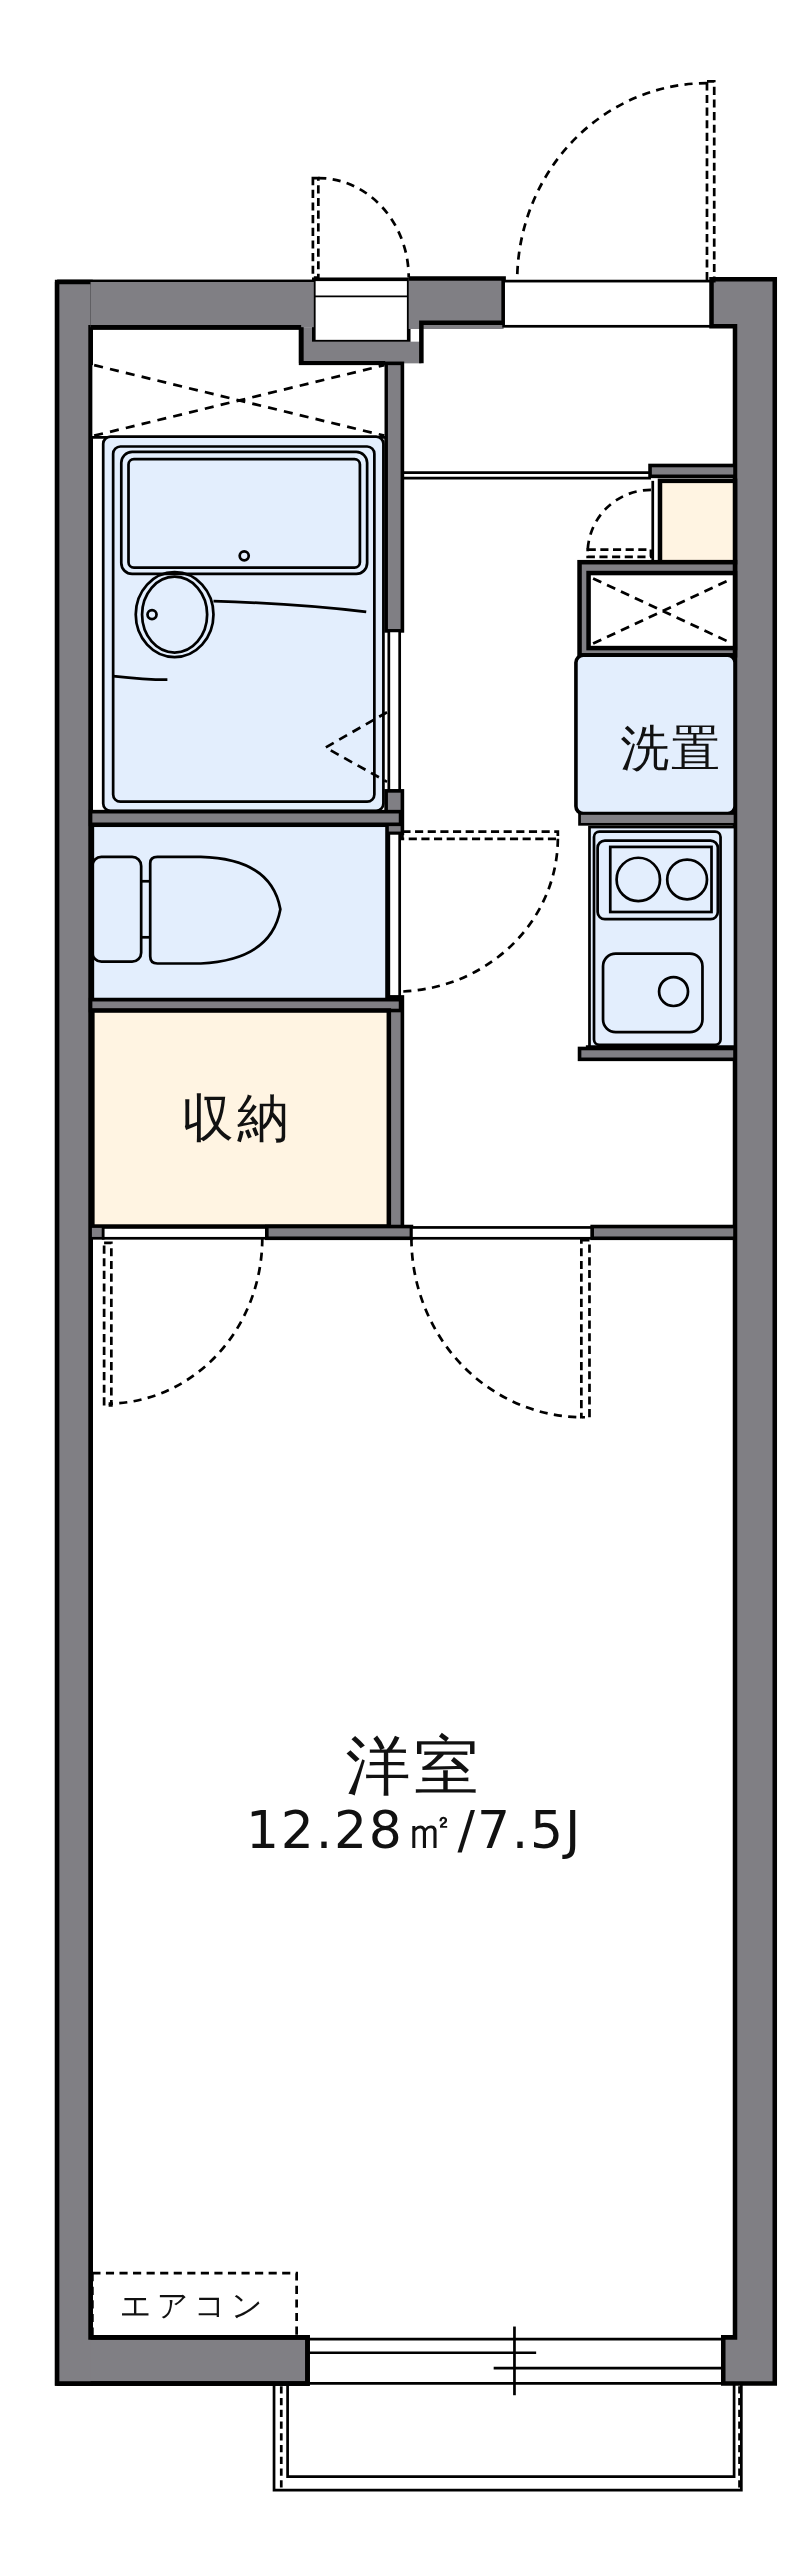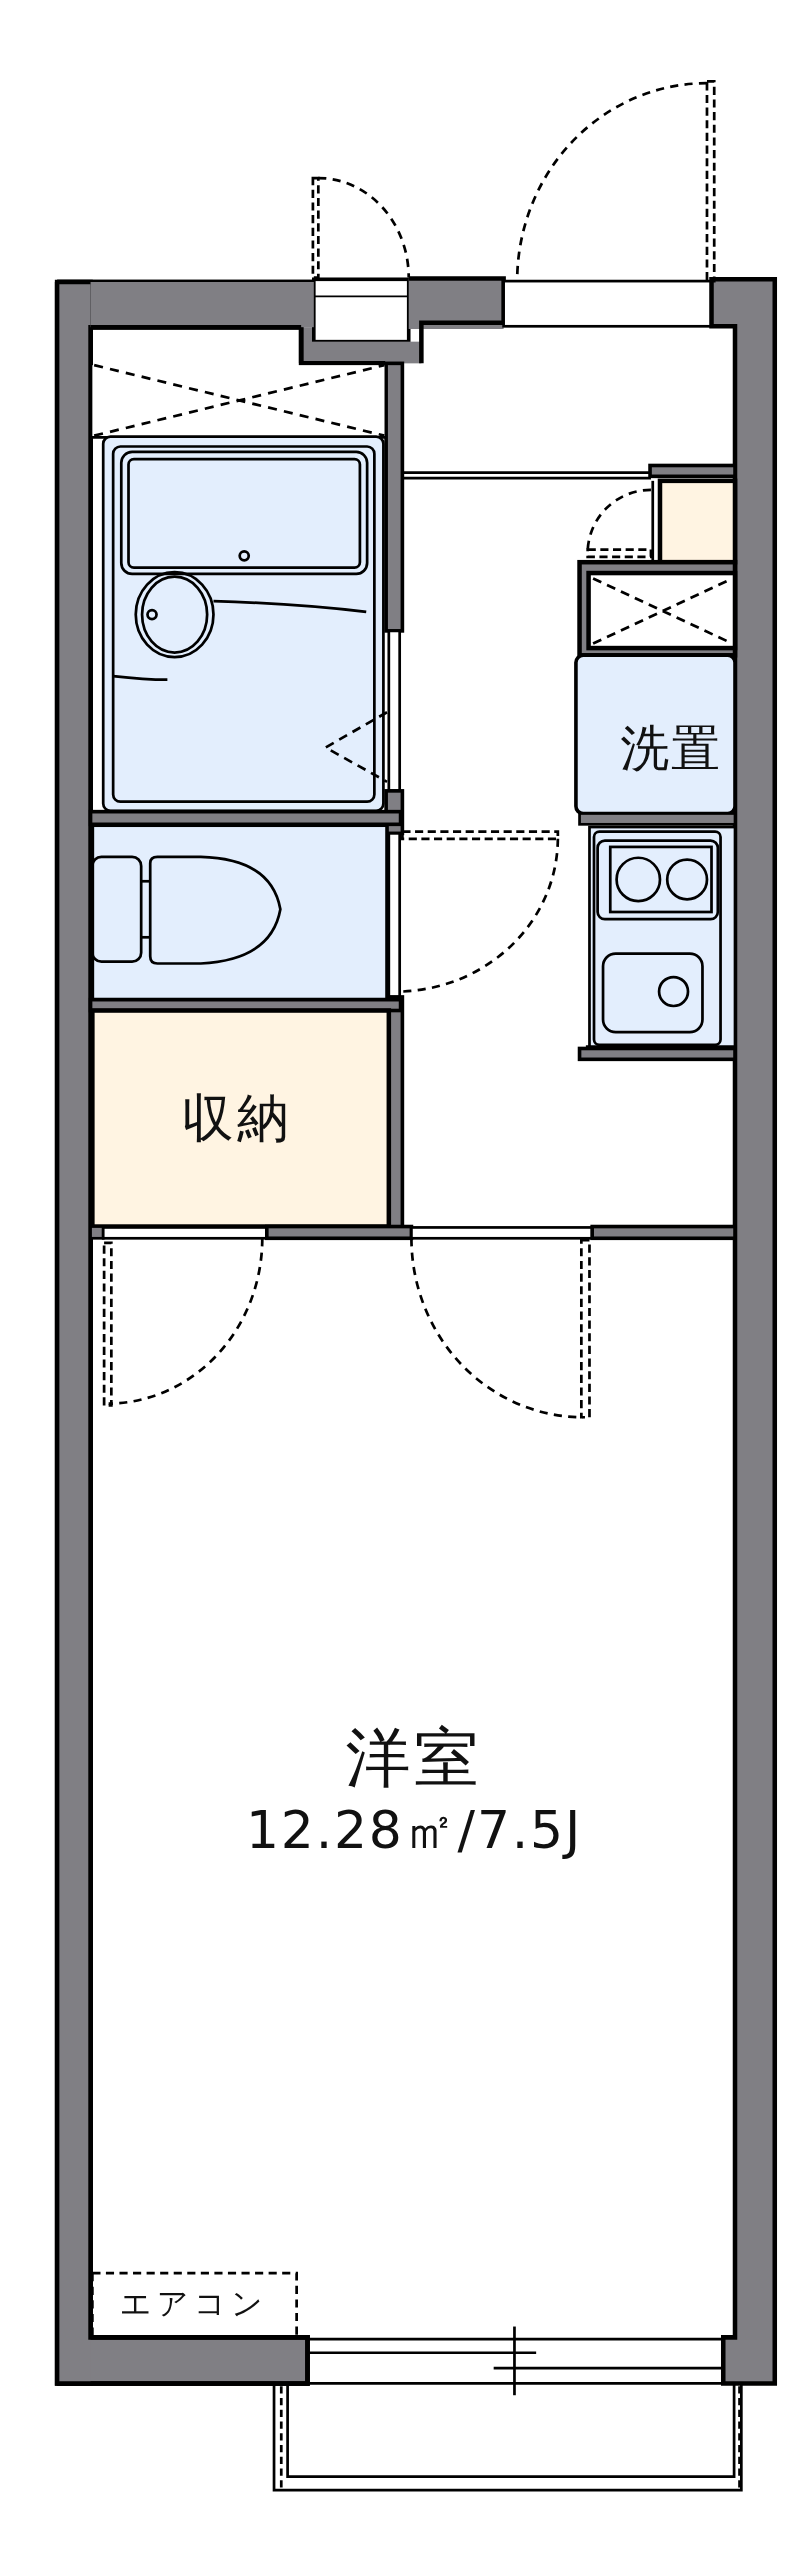--- a/index.html
+++ b/index.html
@@ -1,19 +1,19 @@
 <!DOCTYPE html>
 <html style="font-size:14.5px"><head>
 <meta charset="utf-8">
 <style>
   html, body { margin: 0; padding: 0; background: #ffffff; }
   body { width: 812px; height: 2576px; position: relative; overflow: hidden; }
   svg { position: absolute; left: 0; top: 0; }
   .lbl { position: absolute; font-family: "DejaVu Sans", sans-serif; color: #111; white-space: nowrap; transform: translate(-50%, -50%); line-height: 1; }
-  .lbl-room { font-size: 65px; letter-spacing: 3.6px; }
+  .lbl-room { font-size: 65px; letter-spacing: 3.6px; margin-top: 8px; }
   .lbl-area { font-size: 52px; letter-spacing: 1.8px; }
   .lbl-store { font-size: 52px; letter-spacing: 3.6px; }
   .lbl-wash { font-size: 49px; letter-spacing: 1.8px; }
   .lbl-ac { font-size: 31px; letter-spacing: 5.4px; }
 </style>
 </head>
 <body>
 
 <svg width="812" height="2576" viewBox="0 0 898 2850" xmlns="http://www.w3.org/2000/svg">
   <g stroke="#000" fill="none">
@@ -160,14 +160,14 @@
     </g>
 
     <rect x="102" y="2515" width="226" height="71" stroke-width="3" stroke-dasharray="9 6"></rect>
   </g>
 </svg>
 
 <div class="lbl lbl-store" style="left:237px; top:1118px;text-align:right;">収納</div>
 <div class="lbl lbl-wash" style="left:655px; top:748px;margin-left:16px;">洗置</div>
 <div class="lbl lbl-room" style="left:414px; top:1757px;">洋室</div>
 <div class="lbl lbl-area" style="left:414px; top:1830px;">12.28㎡/7.5J</div>
-<div class="lbl lbl-ac" style="left:194px; top:2305px;font-family:Liberation Mono, monospace;">エアコン</div>
+<div class="lbl lbl-ac" style="left:194px; top:2305px;">エアコン</div>
 
 
 </body></html>

